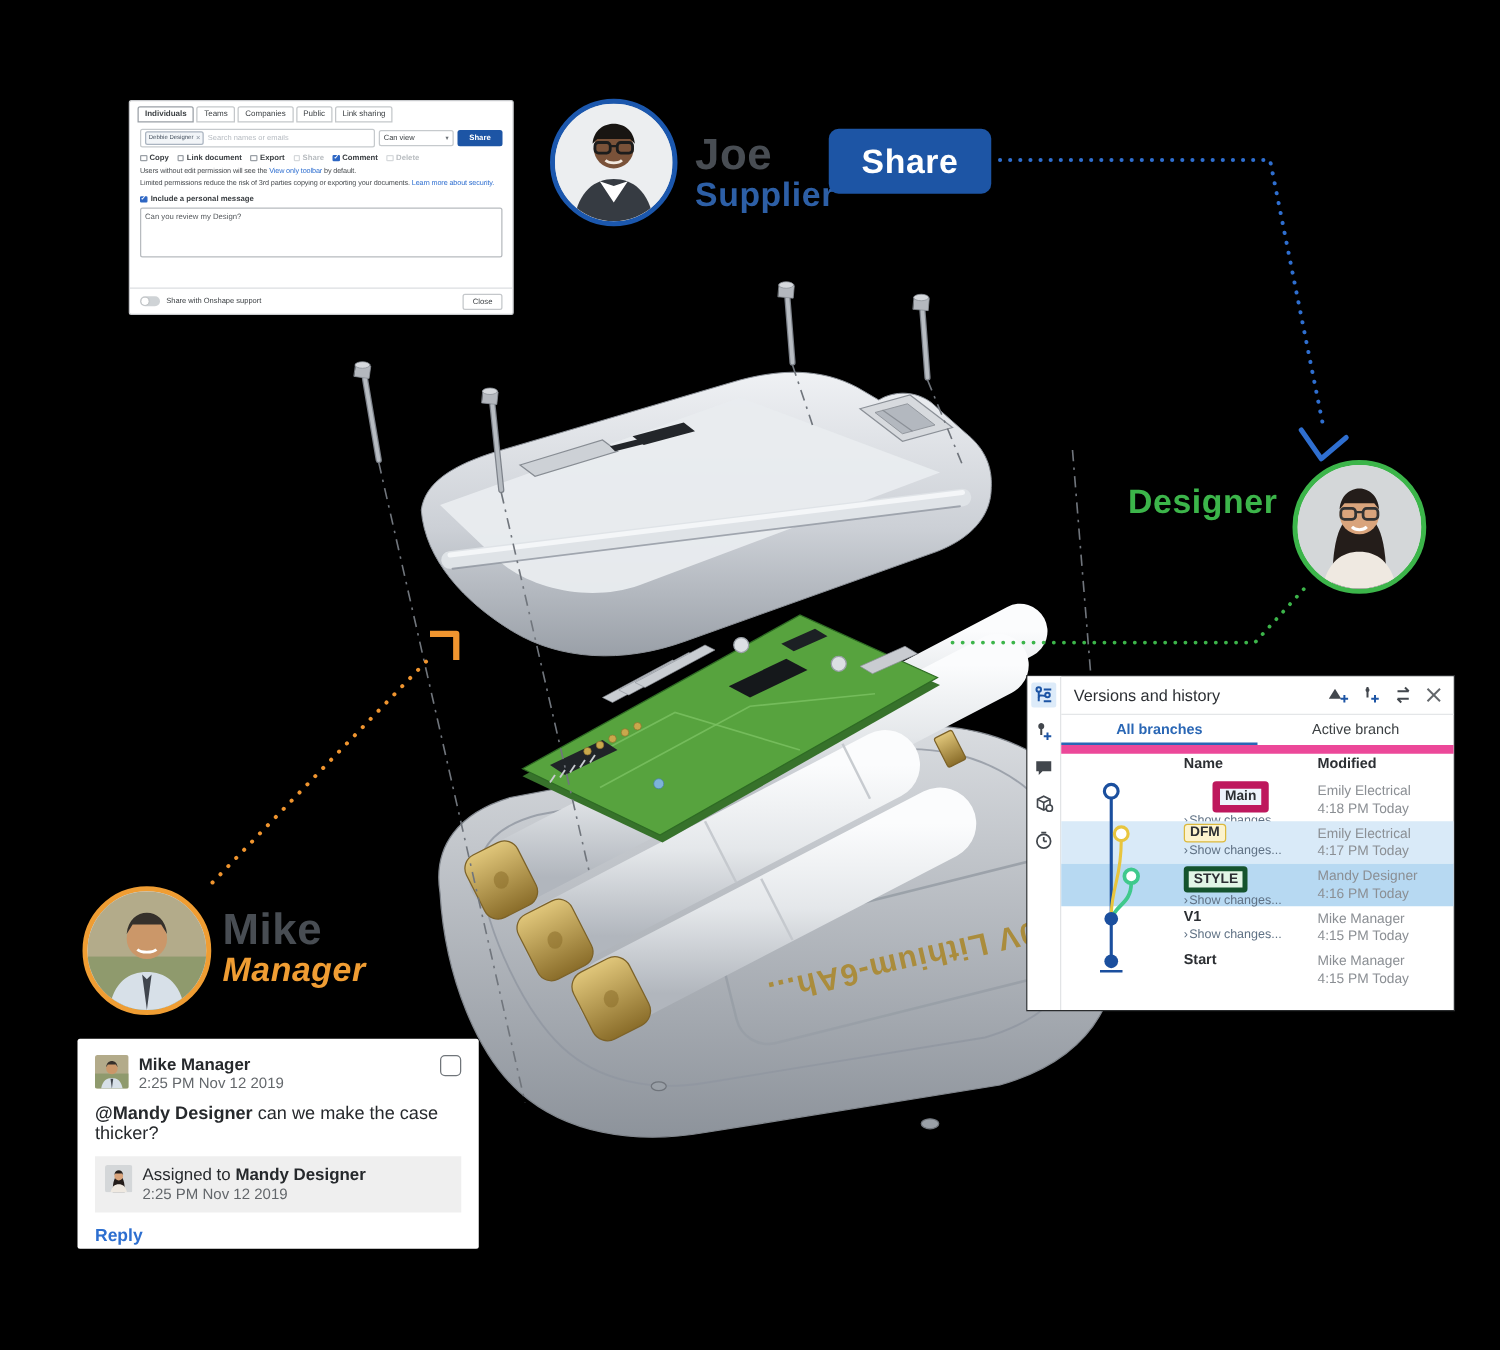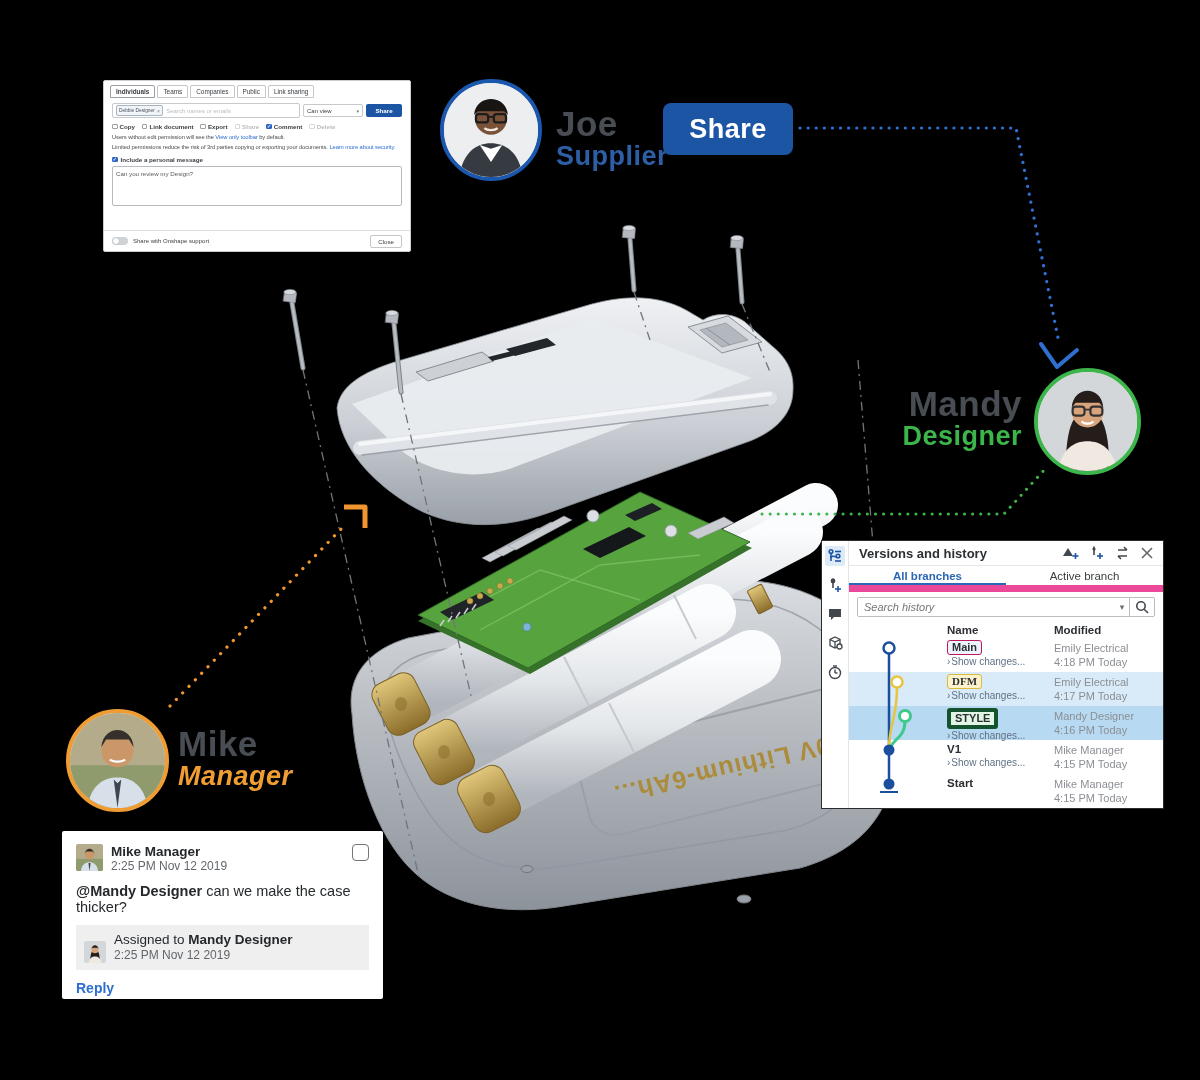--- a/index.html
+++ b/index.html
@@ -67,58 +67,58 @@
 
   
   .vpanel{left:822px;top:541px;width:341px;height:267px;display:flex;background:#fff;
     box-shadow:0 0 0 1px #2a2c2e;overflow:hidden;}
   .vtoolbar{width:26px;background:#fff;border-right:1px solid #e2e4e6;display:flex;flex-direction:column;
     align-items:center;padding-top:5px;gap:9px;}
   .vtool{width:20px;height:20px;display:flex;align-items:center;justify-content:center;border-radius:2px;}
   .vtool.sel{background:#ddebf9;}
   .vcontent{flex:1;display:flex;flex-direction:column;min-width:0;}
   .vheader{height:30px;display:flex;align-items:center;padding:0 10px;border-bottom:1px solid #e4e6e8;}
-  .vtitle{font-weight:bold;font-size:13px;color:#2c2f33;flex:1;}
+  .vtitle{font-weight:normal;font-size:13px;color:#2c2f33;flex:1;}
   .vhicons{display:flex;align-items:center;gap:11px;}
   .vtabs{height:24px;display:flex;border-bottom:7px solid #ec4899;}
   .vtab{flex:1;display:flex;align-items:center;justify-content:center;font-size:11.5px;color:#3c4043;}
   .vtab.active{color:#2a67b5;font-weight:bold;box-shadow:inset 0 -2px 0 #2a67b5;}
   .vsearch{margin:5px 8px;height:22px;display:flex;border:1px solid #b9bdc2;border-radius:2px;overflow:hidden;}
   .vsearch input{flex:1;border:0;outline:none;font-style:italic;font-size:11px;color:#6b7076;
     padding:0 6px;font-family:"Liberation Sans",sans-serif;min-width:0;}
   .vsearch .caret{width:14px;display:flex;align-items:center;justify-content:center;color:#6b7076;font-size:9px;}
   .vsearch .mag{width:24px;border-left:1px solid #b9bdc2;display:flex;align-items:center;justify-content:center;}
   .vcols{height:20px;position:relative;font-size:11.5px;font-weight:bold;color:#2c2f33;}
   .vcols .c1{position:absolute;left:98px;top:2px;}
   .vcols .c2{position:absolute;left:205px;top:2px;}
   .vrows{position:relative;flex:1;}
   .vgraph{position:absolute;left:0;top:0;}
   .vrow{height:34px;position:relative;box-sizing:border-box;padding:2px 0 0 98px;}
   .vrow.hl-light{background:#d9eaf8;}
   .vrow.hl-strong{background:#b7d9f2;}
   .vnameline{font-size:11.5px;font-weight:bold;color:#2c2f33;line-height:14px;}
   .badge{display:inline-block;border-radius:3px;padding:0 4px;font-size:11px;font-weight:bold;line-height:13px;}
-  .badge-main{background:#edf4fc;border:1px solid #be185d;}
-  .badge-dfm{background:#fcf3cd;border:1px solid #dcb93c;font-family:Liberation Serif, serif;}
+  .badge-main{background:#edf4fc;border:6px solid #be185d;margin-left:23px;}
+  .badge-dfm{background:#fcf3cd;border:1px solid #dcb93c;}
   .badge-style{background:#e2f6e6;border:4px solid #14532d;}
   .showch{font-size:10px;color:#5f7184;line-height:14px;}
   .showch .chev{color:#5f7184;margin-right:1px;}
   .vmod{position:absolute;left:205px;top:3px;font-size:11px;color:#8b8f94;line-height:14px;}
 
   
   .ccard{left:62px;top:831px;width:321px;height:168px;background:#fff;border-radius:2px;box-sizing:border-box;
     padding:13px 14px;}
   .cc-head{display:flex;gap:8px;}
   .cc-av{width:27px;height:27px;border-radius:2px;overflow:hidden;flex:none;}
   .cc-av svg{width:100%;height:100%;}
   .cc-author{font-size:13.5px;font-weight:bold;color:#26292c;line-height:15px;}
   .cc-time{font-size:12px;color:#63676b;line-height:15px;}
   .cc-resolve{margin-left:auto;width:15px;height:15px;border:1.5px solid #70757a;border-radius:4px;}
   .cc-body{margin-top:9px;font-size:14.5px;color:#26292c;}
-  .cc-assigned{margin-top:10px;background:#efefef;padding:7px 8px;display:flex;gap:8px;align-items:flex-end;}
+  .cc-assigned{margin-top:10px;background:#efefef;padding:7px 8px;display:flex;gap:8px;align-items:flex-start;}
   .cc-avs{width:22px;height:22px;border-radius:2px;overflow:hidden;flex:none;}
   .cc-avs svg{width:100%;height:100%;}
   .cc-aline{font-size:13.5px;color:#26292c;line-height:16px;}
   .cc-atime{font-size:12px;color:#63676b;line-height:15px;}
   .cc-reply{margin-top:10px;font-size:14px;color:#2d6fd0;font-weight:bold;}
 </style>
 </head>
 <body>
 
 <div class="stage">
@@ -350,21 +350,20 @@
       <path d="M43,48 C46,51 54,51 57,48" fill="none" stroke="#f2e9df" stroke-width="2.4"></path>
     </svg>
   </div>
   <div class="abs joe-label">
     <div class="pname">Joe</div>
     <div class="prole role-supplier">Supplier</div>
   </div>
   <div class="abs share-cta">Share</div>
 
   <div class="abs mandy-label">
-    <div class="pname">Mandy</div>
     <div class="prole role-designer">Designer</div>
   </div>
   <div class="avatar av-mandy">
     <svg viewBox="0 0 100 100">
         <rect width="100" height="100" fill="#d4d7d9"></rect>
       <path d="M28,100 C28,60 34,40 50,40 C66,40 72,60 72,100 Z" fill="#241d1a"></path>
       <path d="M20,100 C24,78 36,70 50,70 C64,70 76,78 80,100 Z" fill="#efe9e1"></path>
       <circle cx="50" cy="40" r="16" fill="#d9a47c"></circle>
       <path d="M34,36 C35,24 43,19 50,19 C57,19 65,24 66,36 L62,31 L38,31 Z" fill="#241d1a"></path>
       <rect x="35" y="35" width="12" height="9" rx="3" fill="none" stroke="#333" stroke-width="2.2"></rect>
@@ -458,30 +457,20 @@
           <svg width="12" height="12" viewBox="0 0 12 12" stroke="#63676b" stroke-width="1.6">
             <line x1="1" y1="1" x2="11" y2="11"></line>
               <line x1="11" y1="1" x2="1" y2="11"></line>
           </svg>
         </div>
       </div>
       <div class="vtabs">
         <div class="vtab active">All branches</div>
         <div class="vtab">Active branch</div>
       </div>
-      <div class="vsearch">
-        <input placeholder="Search history" style="">
-        <span class="caret">▾</span>
-        <span class="mag">
-          <svg width="14" height="14" viewBox="0 0 14 14" fill="none" stroke="#42474d" stroke-width="1.6">
-            <circle cx="6" cy="6" r="4.2"></circle>
-              <line x1="9.2" y1="9.2" x2="13" y2="13"></line>
-          </svg>
-        </span>
-      </div>
       <div class="vcols">
         <span class="c1">Name</span>
         <span class="c2">Modified</span>
       </div>
       <div class="vrows">
         <div class="vrow">
           <div class="vnameline"><span class="badge badge-main">Main</span></div>
           <div class="showch"><span class="chev">›</span><span>Show changes...</span></div>
           <div class="vmod">
               <div>Emily Electrical</div>

